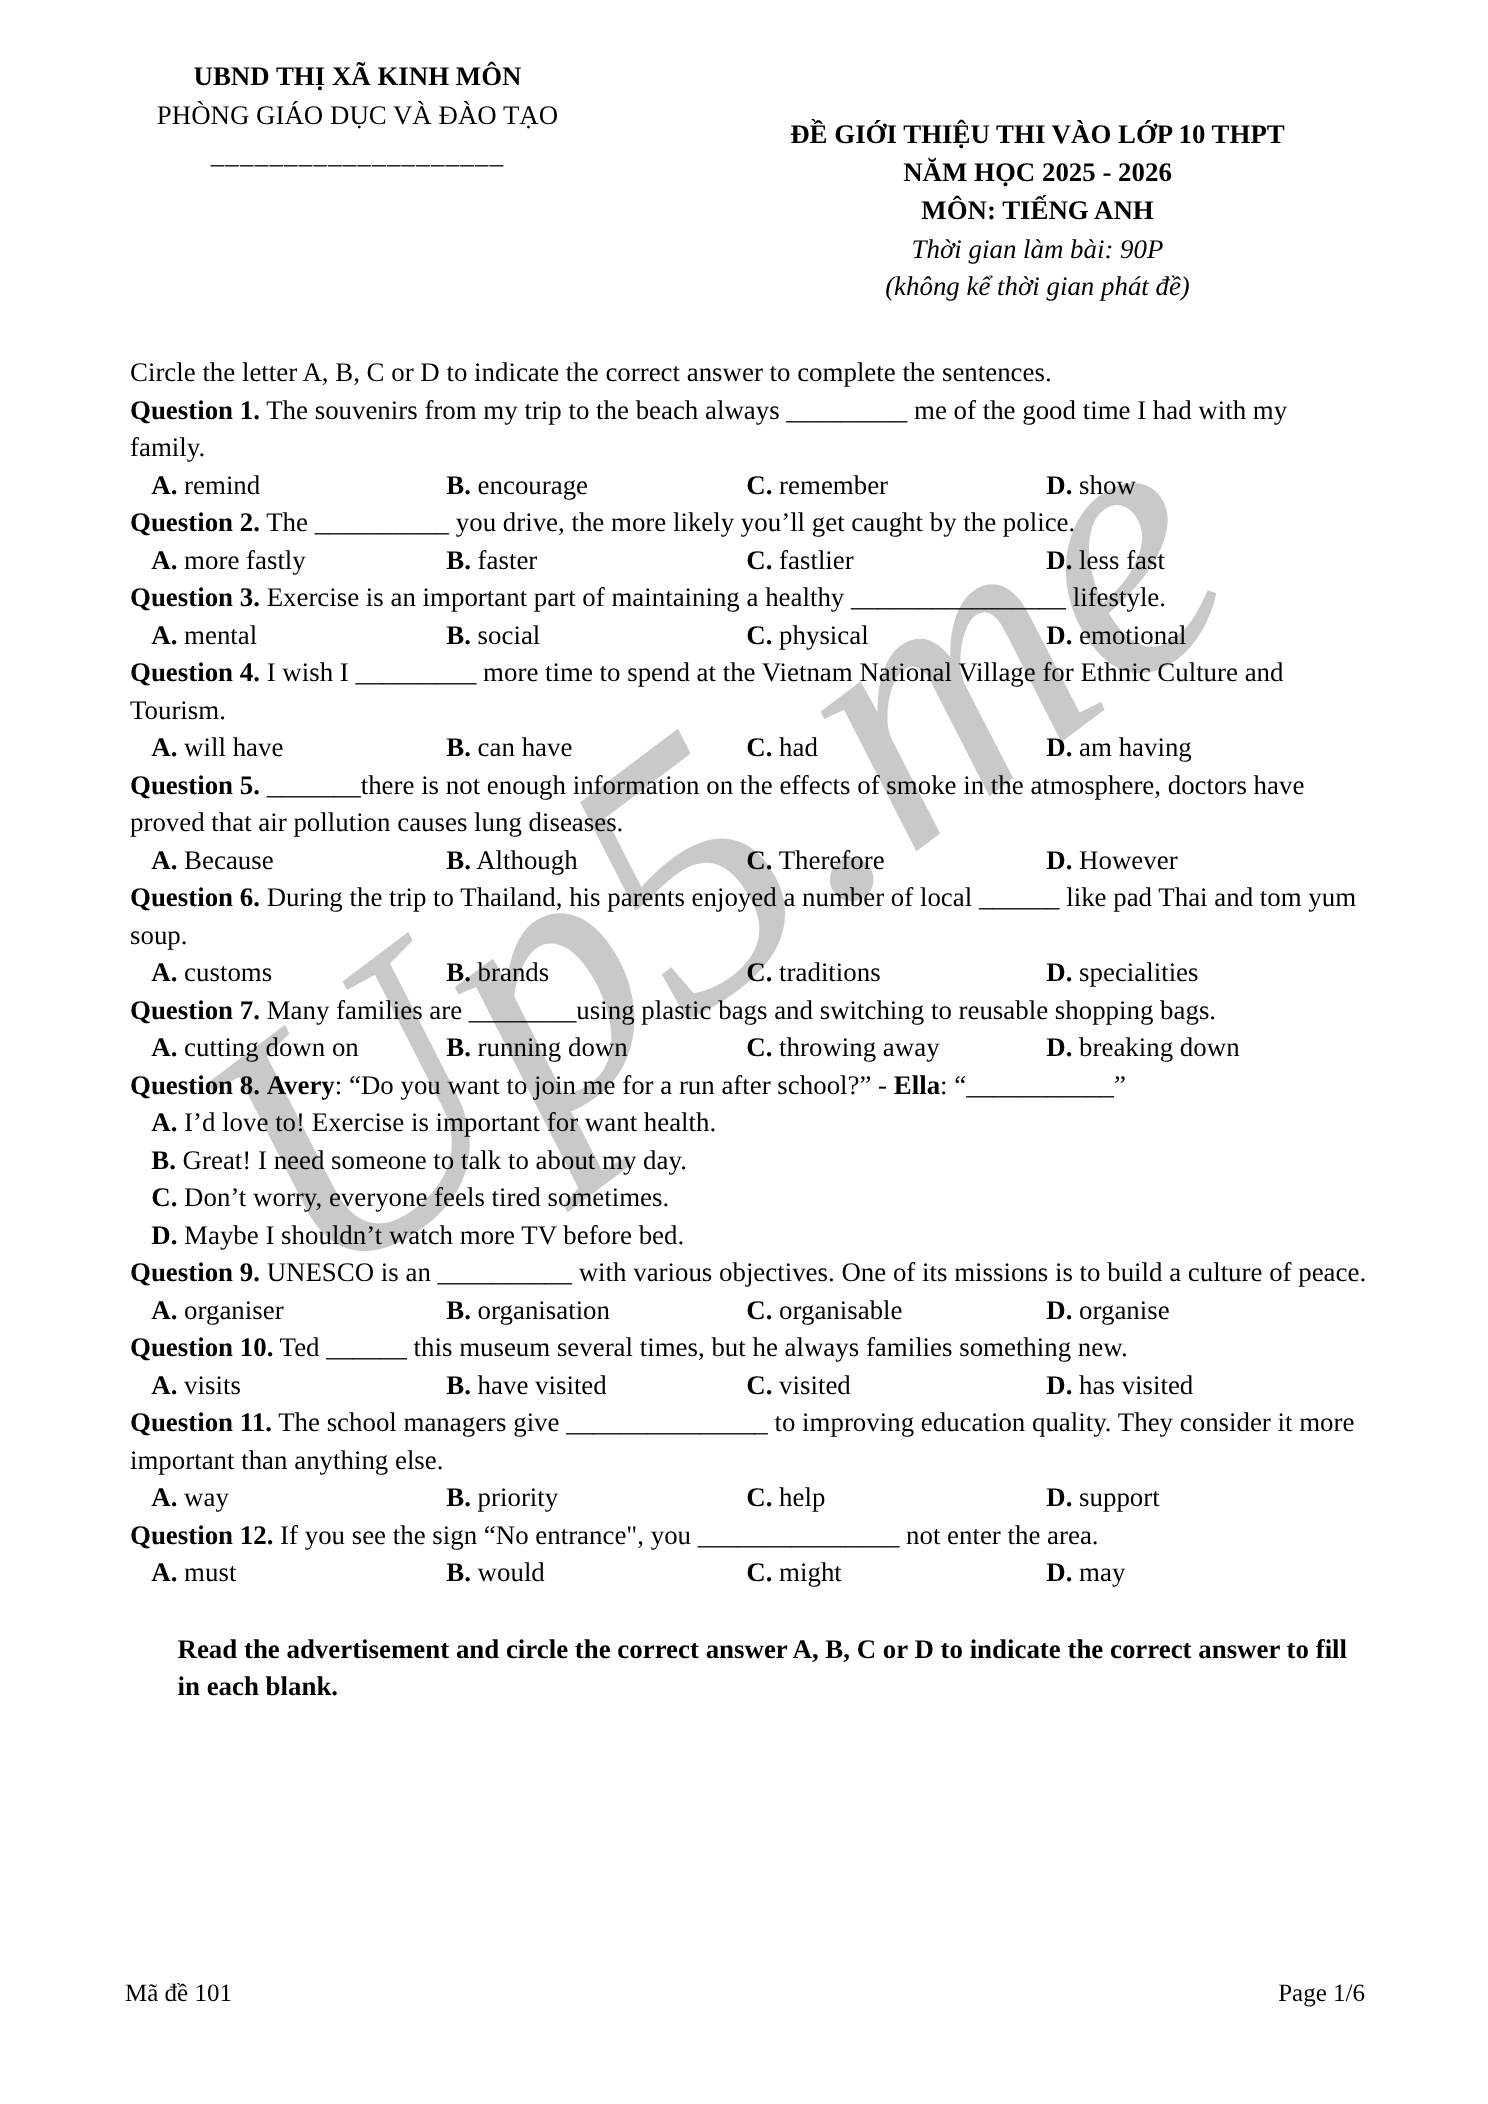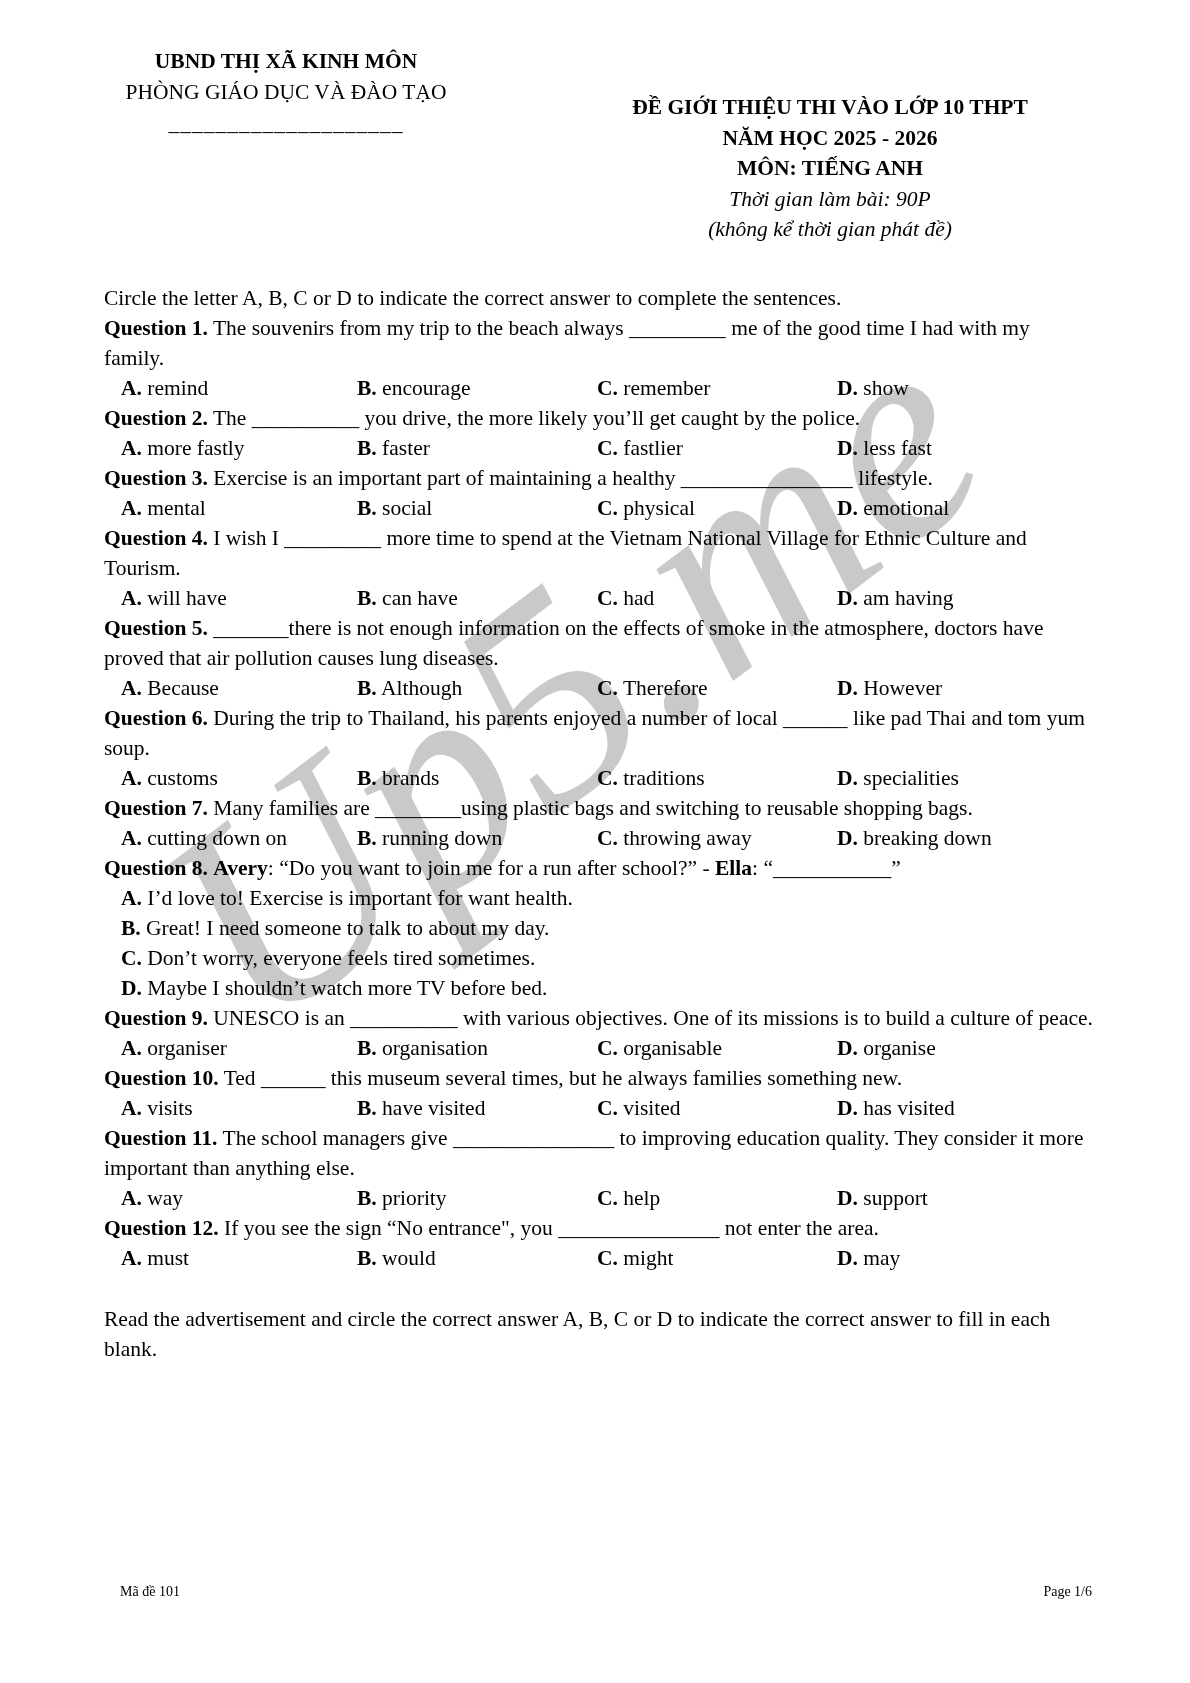--- a/index.html
+++ b/index.html
@@ -34,25 +34,25 @@
   }
   .instr { font-weight:normal; }
   .ql { font-weight:bold; }
   .opts {
     display:grid; grid-template-columns:236px 240px 240px auto;
     padding-left:17px;
   }
   .opts-stack { padding-left:17px; }
   .optk { font-weight:bold; }
   .bi { font-weight:bold; }
-  .instr2 { font-weight:normal; margin-top:31px; }
+  .instr2 { font-weight:bold; margin-top:31px;margin-left:38px; }
   .footer {
-    position:absolute; left:120px; right:98px; top:1584px;
+    position:absolute; left:100px; right:98px; top:1584px;
     display:flex; justify-content:space-between;
-    font-size:14px; z-index:1;
+    font-size:20px; z-index:1;
   }
 </style>
 </head>
 <body>
 
 <div class="watermark">Up5.me</div>
 
 <div class="header-left">
   <p class="l1">UBND THỊ XÃ KINH MÔN</p>
   <p class="l2">PHÒNG GIÁO DỤC VÀ ĐÀO TẠO</p>

